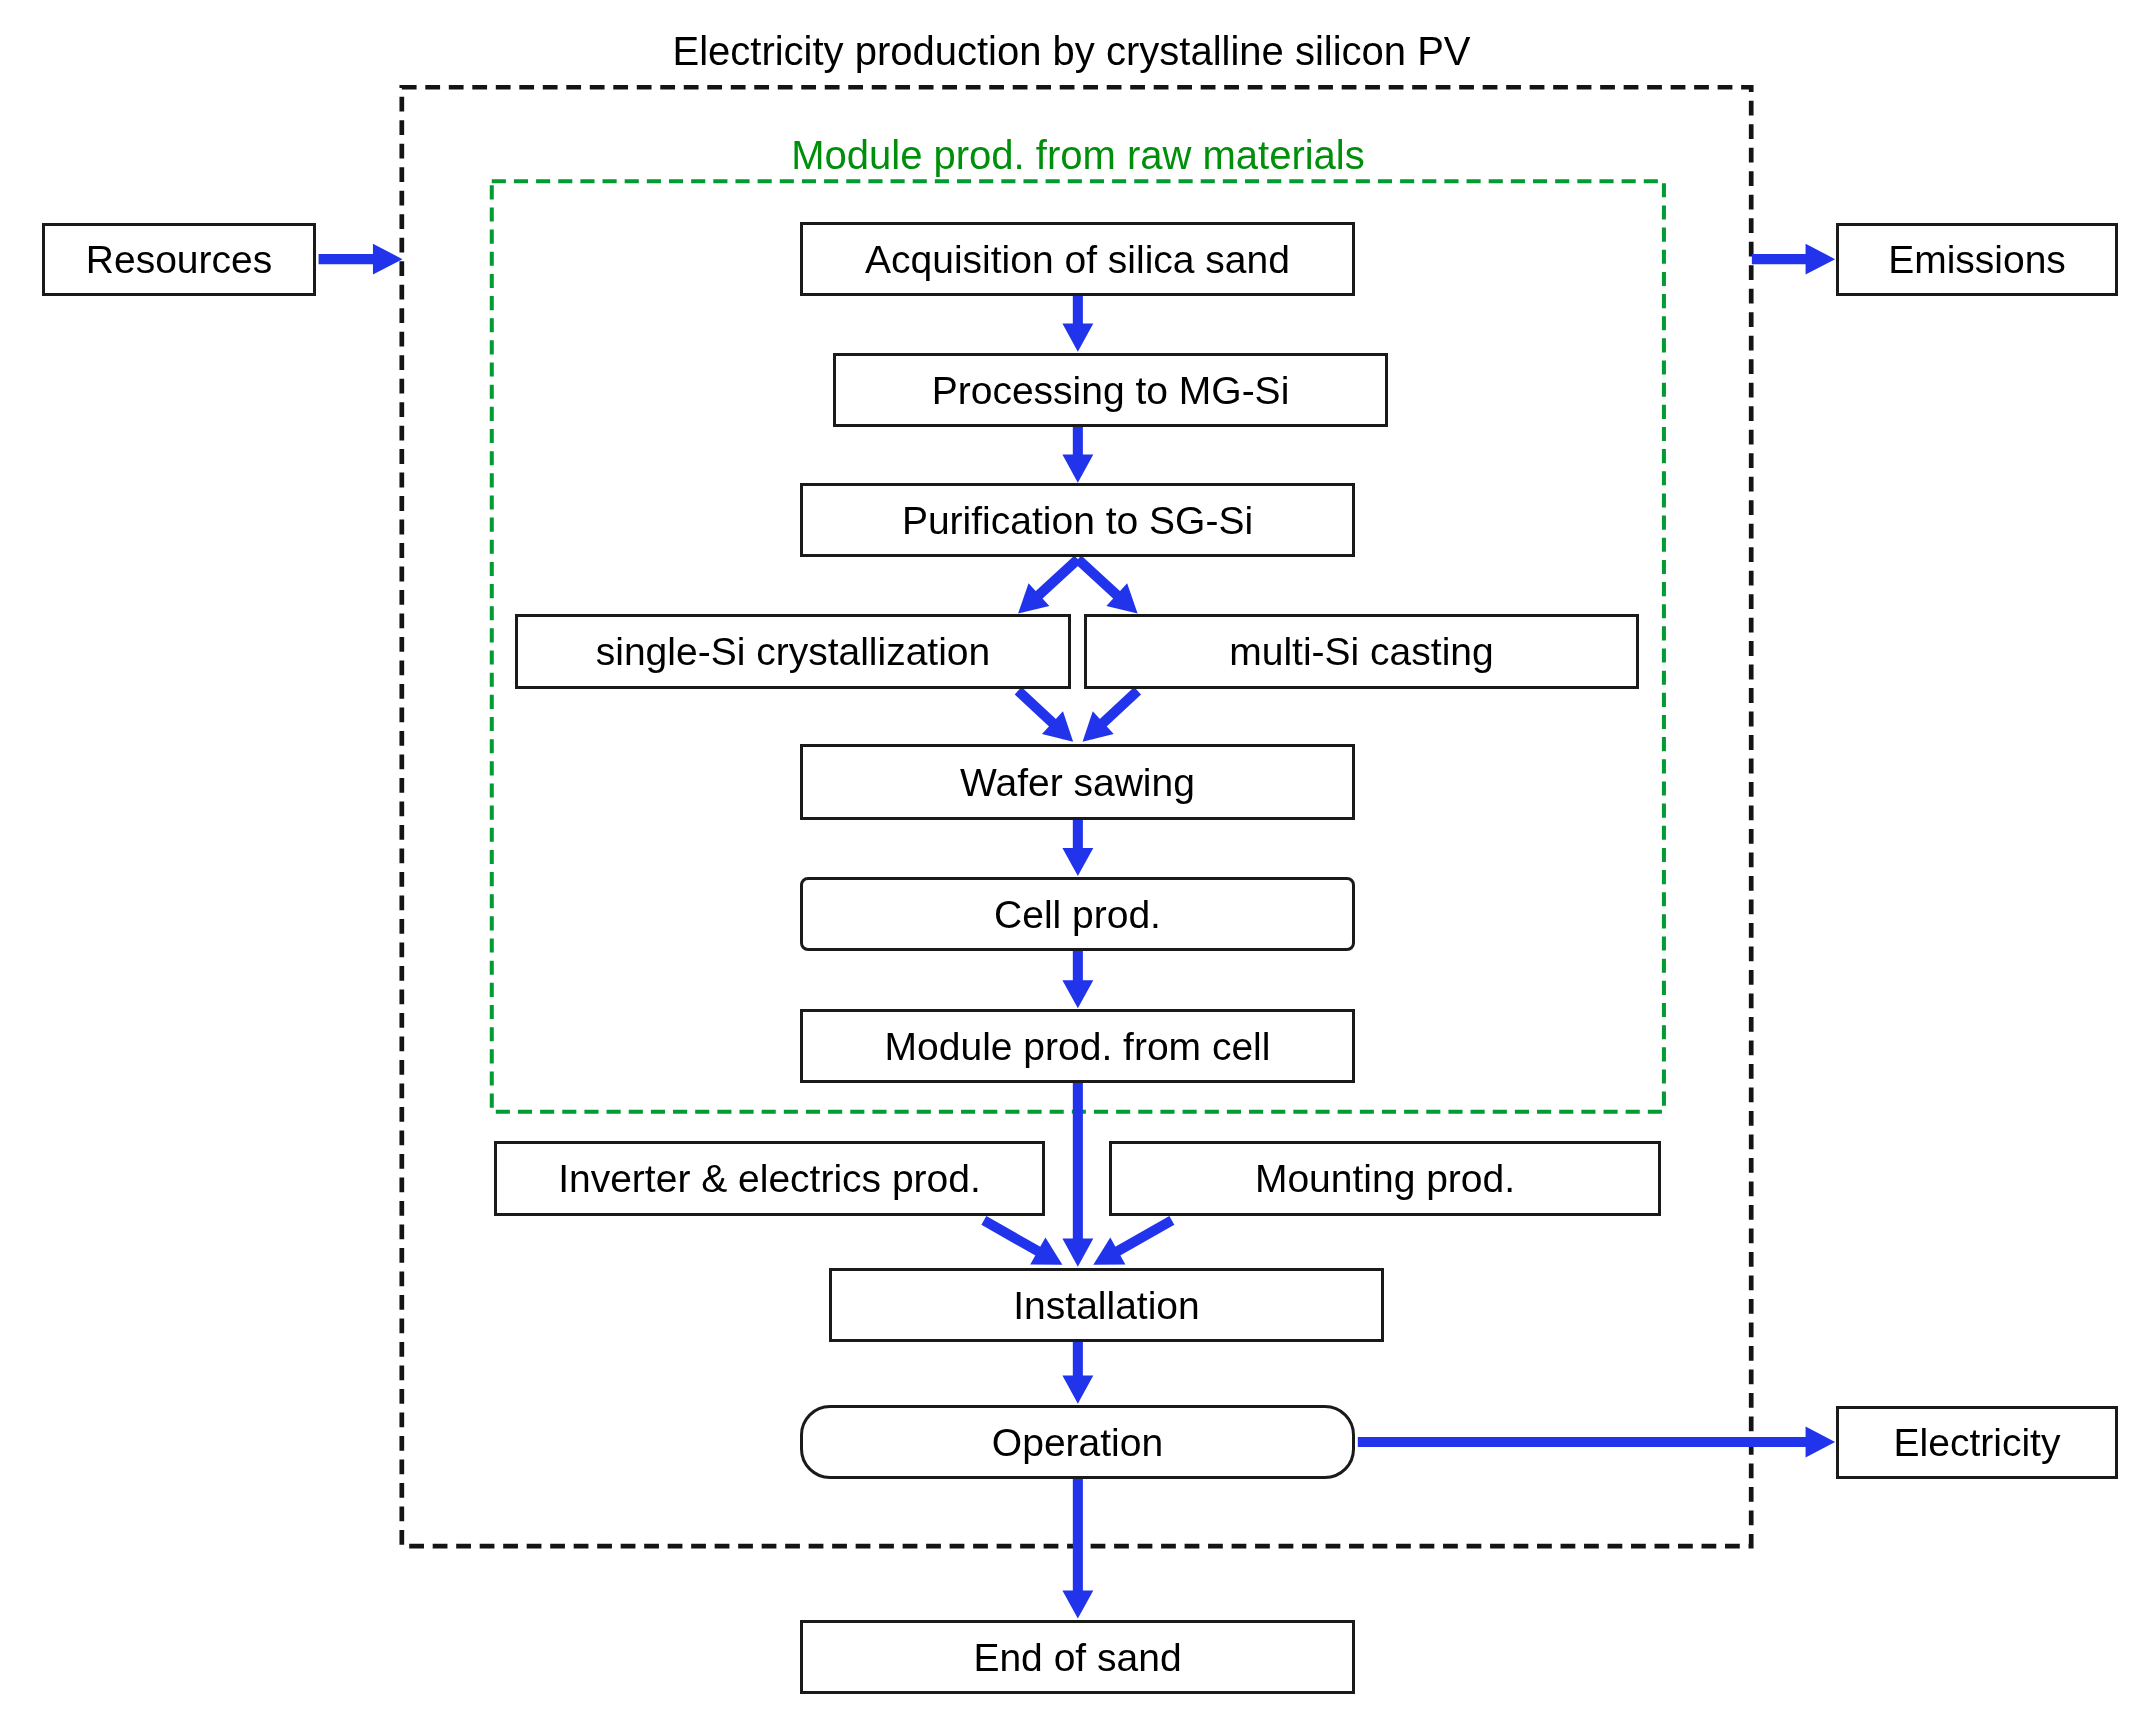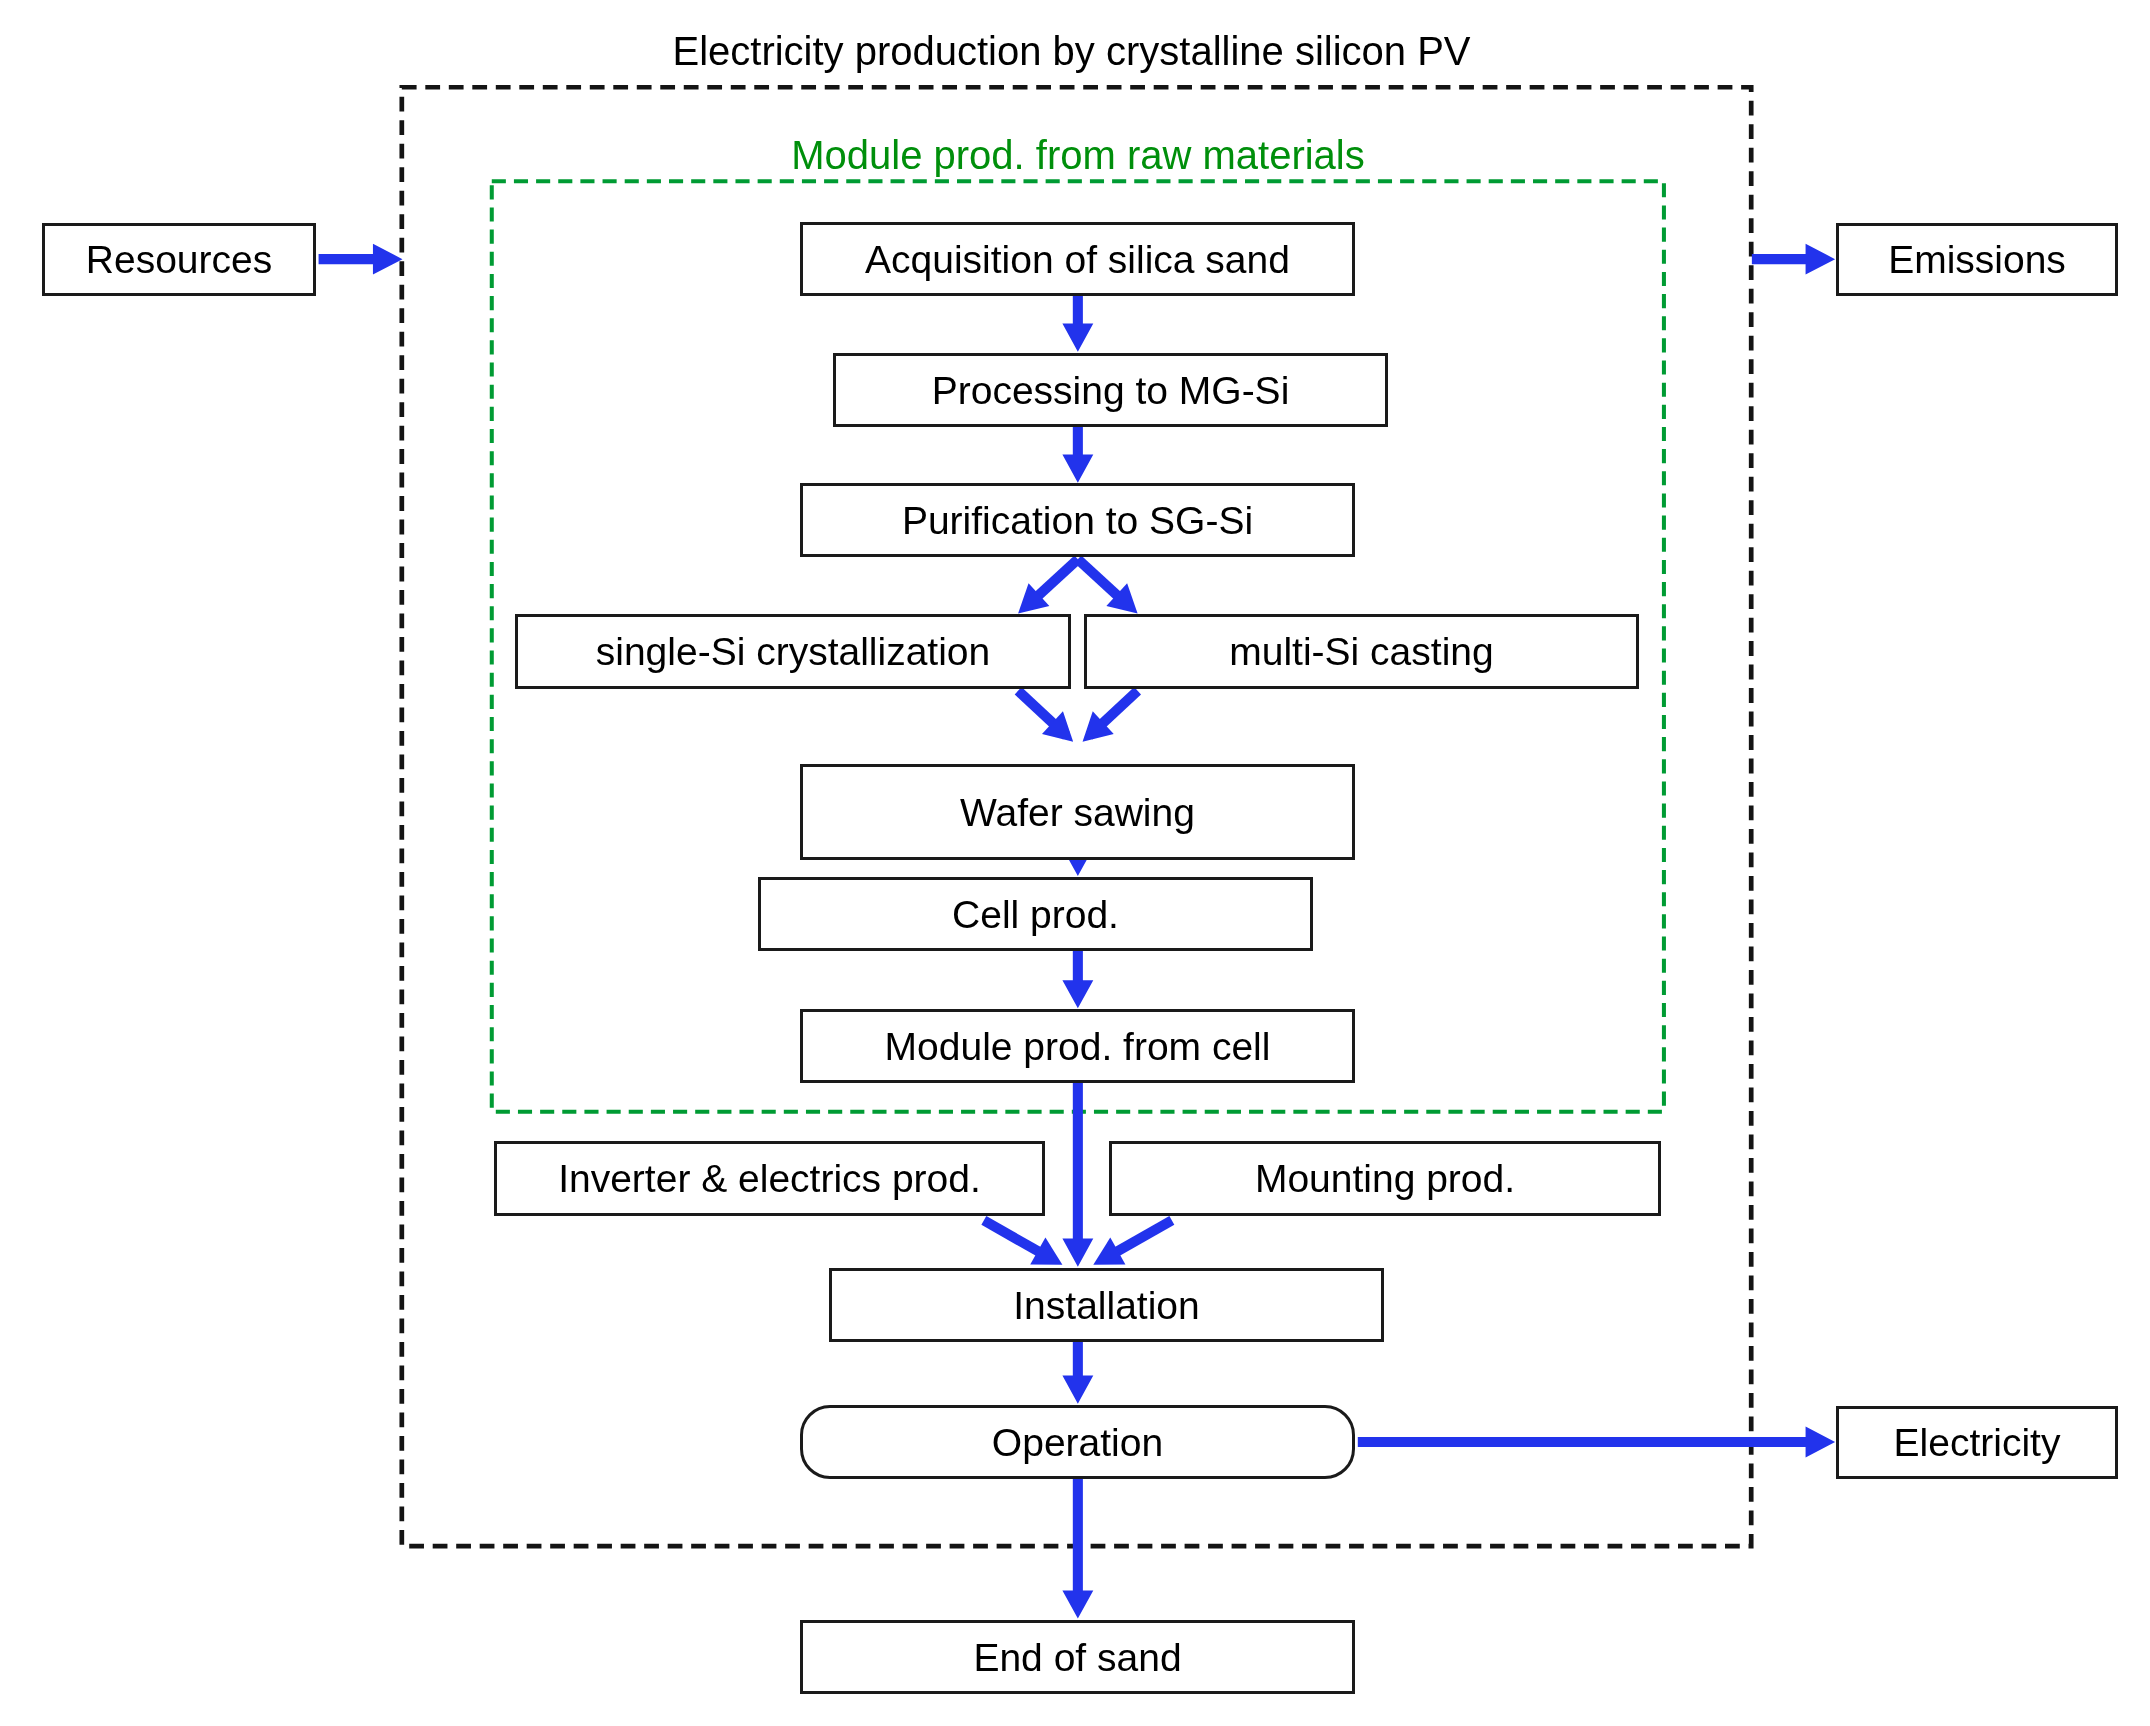--- a/index.html
+++ b/index.html
@@ -112,24 +112,24 @@
     </div>
   <div class="node" style="left:800px;top:483px;width:555px;height:74px;">
     <span>Purification to SG-Si</span>
     </div>
   <div class="node" style="left:515px;top:614px;width:556px;height:75px;">
     <span>single-Si crystallization</span>
     </div>
   <div class="node" style="left:1084px;top:614px;width:555px;height:75px;">
     <span>multi-Si casting</span>
     </div>
-  <div class="node" style="left:800px;top:744px;width:555px;height:96px;margin-top:20px;">
+  <div class="node" style="left:800px;top:744px;width:555px;height:76px;">
     <span>Wafer sawing</span>
     </div>
-  <div class="node" style="left:758px;top:877px;width:555px;height:74px;">
+  <div class="node" style="left:800px;top:877px;width:555px;height:74px;border-radius:8px;">
     <span>Cell prod.</span>
     </div>
   <div class="node" style="left:800px;top:1009px;width:555px;height:74px;">
     <span>Module prod. from cell</span>
     </div>
 
   <div class="node" style="left:494px;top:1141px;width:551px;height:75px;">
     <span>Inverter &amp; electrics prod.</span>
     </div>
   <div class="node" style="left:1109px;top:1141px;width:552px;height:75px;">

